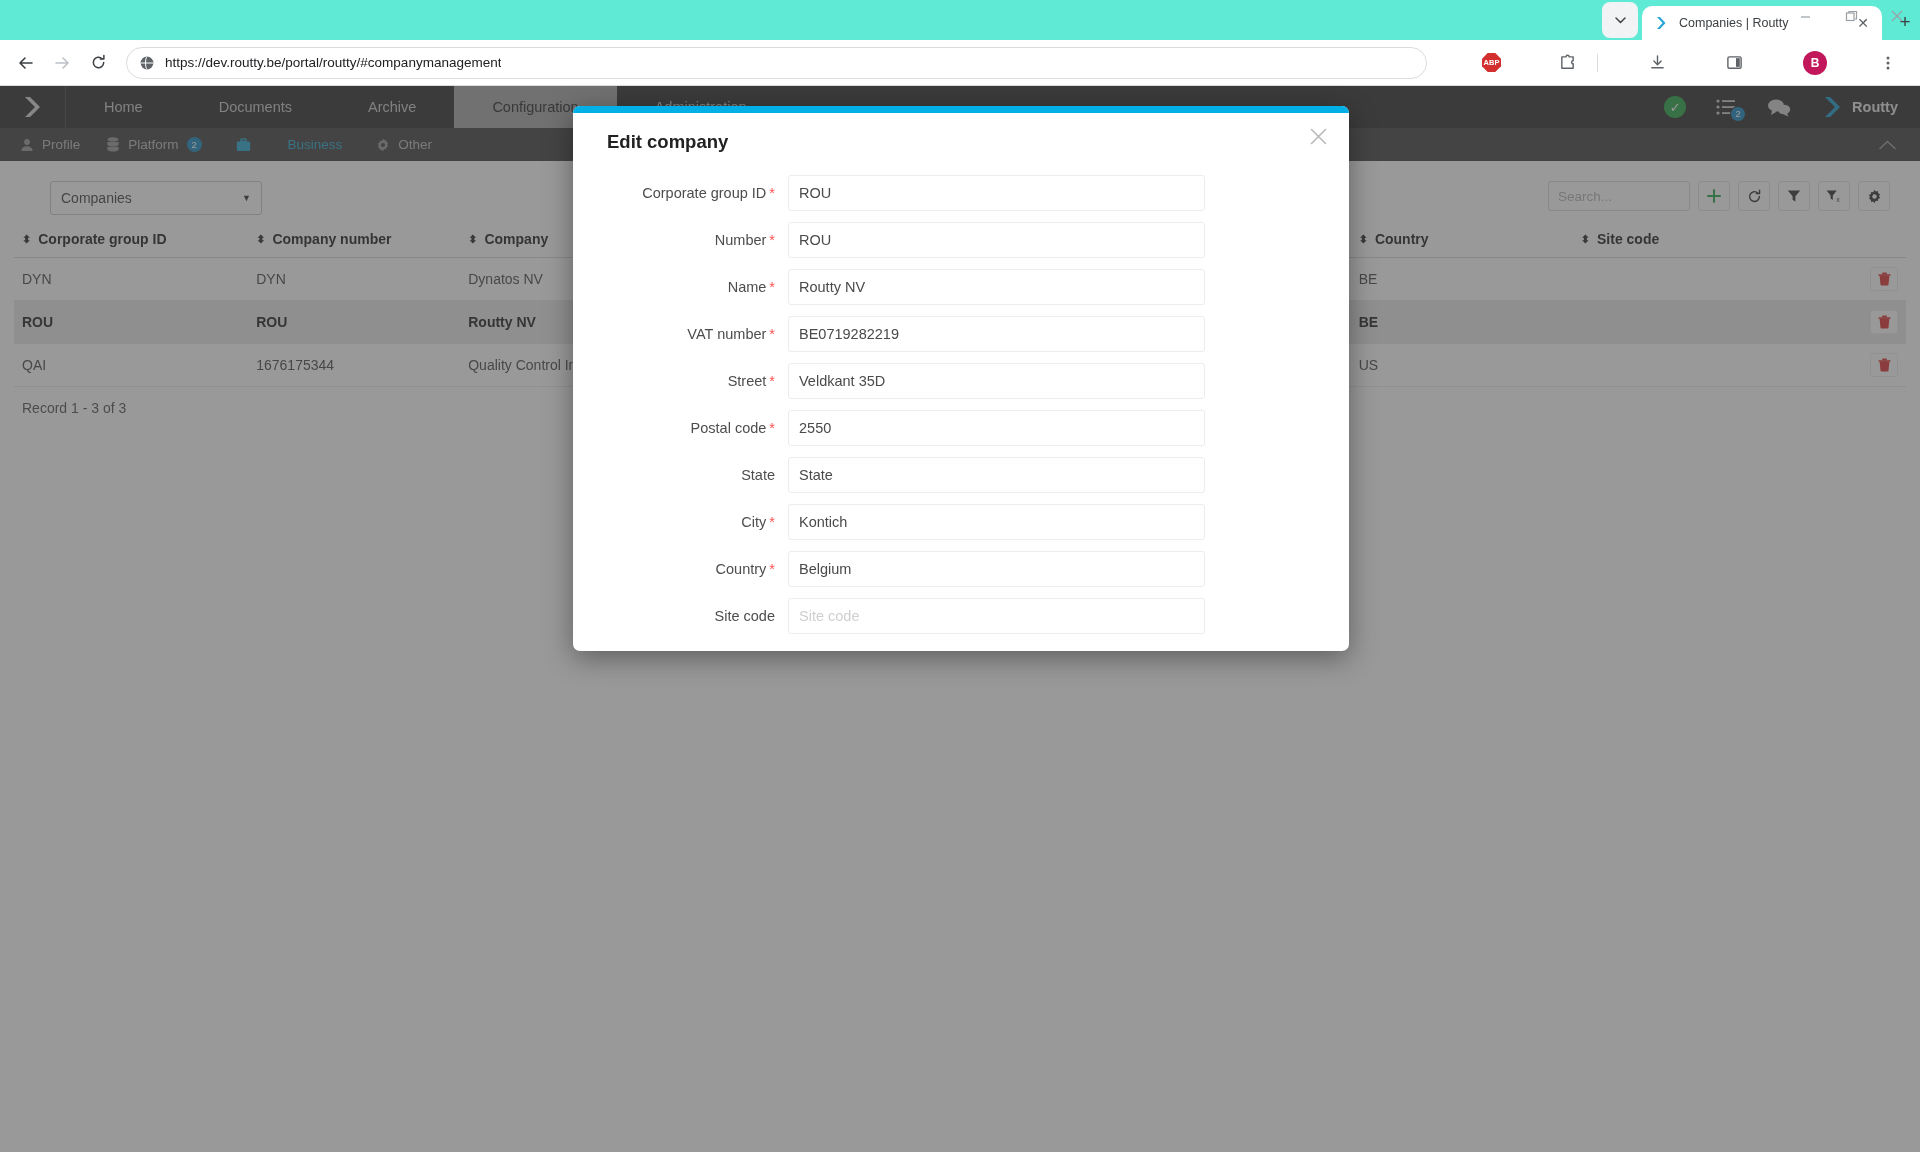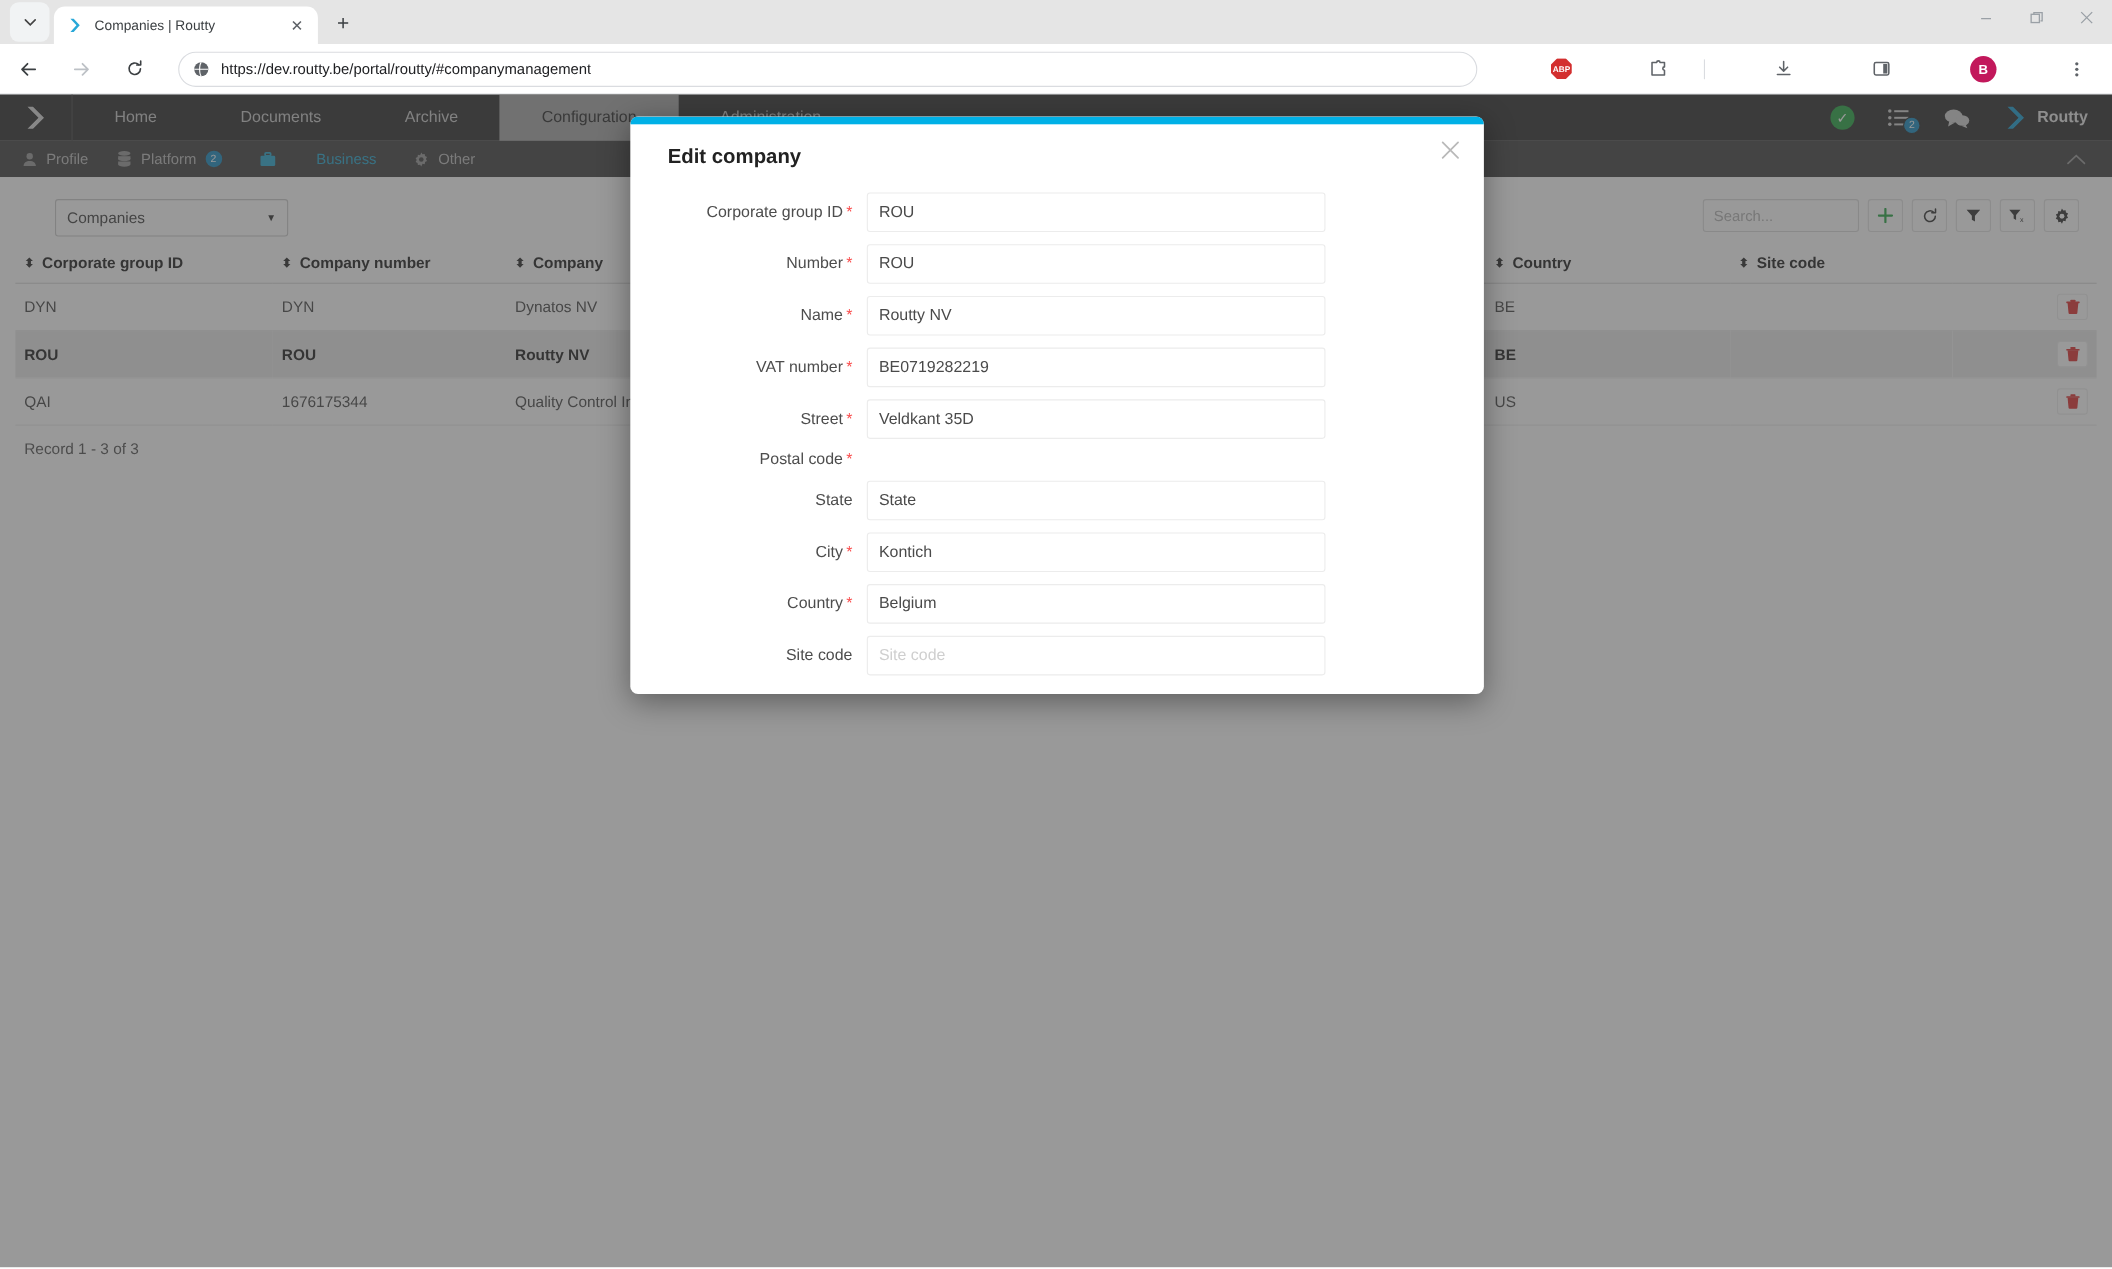--- a/index.html
+++ b/index.html
@@ -6,22 +6,22 @@
   * { box-sizing: border-box; margin: 0; padding: 0; }
   html, body {
     width: 1920px; height: 1154px;
     font-family: "Liberation Sans", sans-serif;
     background: #ffffff;
     overflow: hidden;
   }
 
   
   .browser-tabstrip {
-    height: 40px; background: #e5e5e5;
-    display: flex; align-items: flex-end; padding-left: 9px; position: relative;
+    height: 40px; background: #5eead4;
+    display: flex; align-items: flex-end; padding-left: 20px; position: relative; justify-content: flex-end;
   }
   .tab-list-btn {
     width: 36px; height: 36px; margin-bottom: 2px; border-radius: 8px;
     background: #f1f3f4; display: flex; align-items: center; justify-content: center;
     color: #444; font-size: 13px;
   }
   .tab {
     height: 34px; min-width: 240px; max-width: 260px;
     background: #ffffff; border-radius: 10px 10px 0 0;
     display: flex; align-items: center; gap: 9px;
@@ -37,21 +37,21 @@
   .new-tab-btn {
     width: 30px; height: 30px; margin: 0 0 3px 8px; border-radius: 50%;
     display: flex; align-items: center; justify-content: center;
     color: #3c4043; font-size: 19px; font-weight: 300;
   }
   .win-controls { position: absolute; right: 0; top: 0; height: 40px; display: flex; }
   .win-btn { width: 46px; height: 32px; display:flex; align-items:center; justify-content:center; color: #5f6368; }
 
   .browser-toolbar {
     height: 46px; background: #ffffff; display: flex; align-items: center;
-    padding: 0 10px; gap: 16px; border-bottom: 1px solid #dadce0;
+    padding: 0 10px; gap: 4px; border-bottom: 1px solid #dadce0;
   }
   .nav-btn { width: 32px; height: 32px; display:flex; align-items:center; justify-content:center;
     color:#5f6368; border-radius: 50%; }
   .nav-btn.disabled { color: #bdc1c6; }
   .omnibox {
     flex: 1; height: 32px; background: #ffffff; border: 1px solid #dadce0;
     border-radius: 16px; display: flex; align-items: center;
     padding: 0 14px 0 12px; gap: 10px; margin: 0 8px;
   }
   .omnibox-url { font-size: 13.5px; color: #202124; white-space: nowrap; overflow: hidden; }
@@ -547,20 +547,21 @@
       <div class="form-row">
         <div class="form-label"><span>VAT number</span><span class="req">*</span></div>
         <input class="form-input" value="BE0719282219" style="">
       </div>
       <div class="form-row">
         <div class="form-label"><span>Street</span><span class="req">*</span></div>
         <input class="form-input" value="Veldkant 35D" style="">
       </div>
       <div class="form-row">
         <div class="form-label"><span>Postal code</span><span class="req">*</span></div>
+        <input class="form-input" value="2550" style="">
       </div>
       <div class="form-row">
         <div class="form-label"><span>State</span></div>
         <input class="form-input" value="State" style="">
       </div>
       <div class="form-row">
         <div class="form-label"><span>City</span><span class="req">*</span></div>
         <input class="form-input" value="Kontich" style="">
       </div>
       <div class="form-row">

